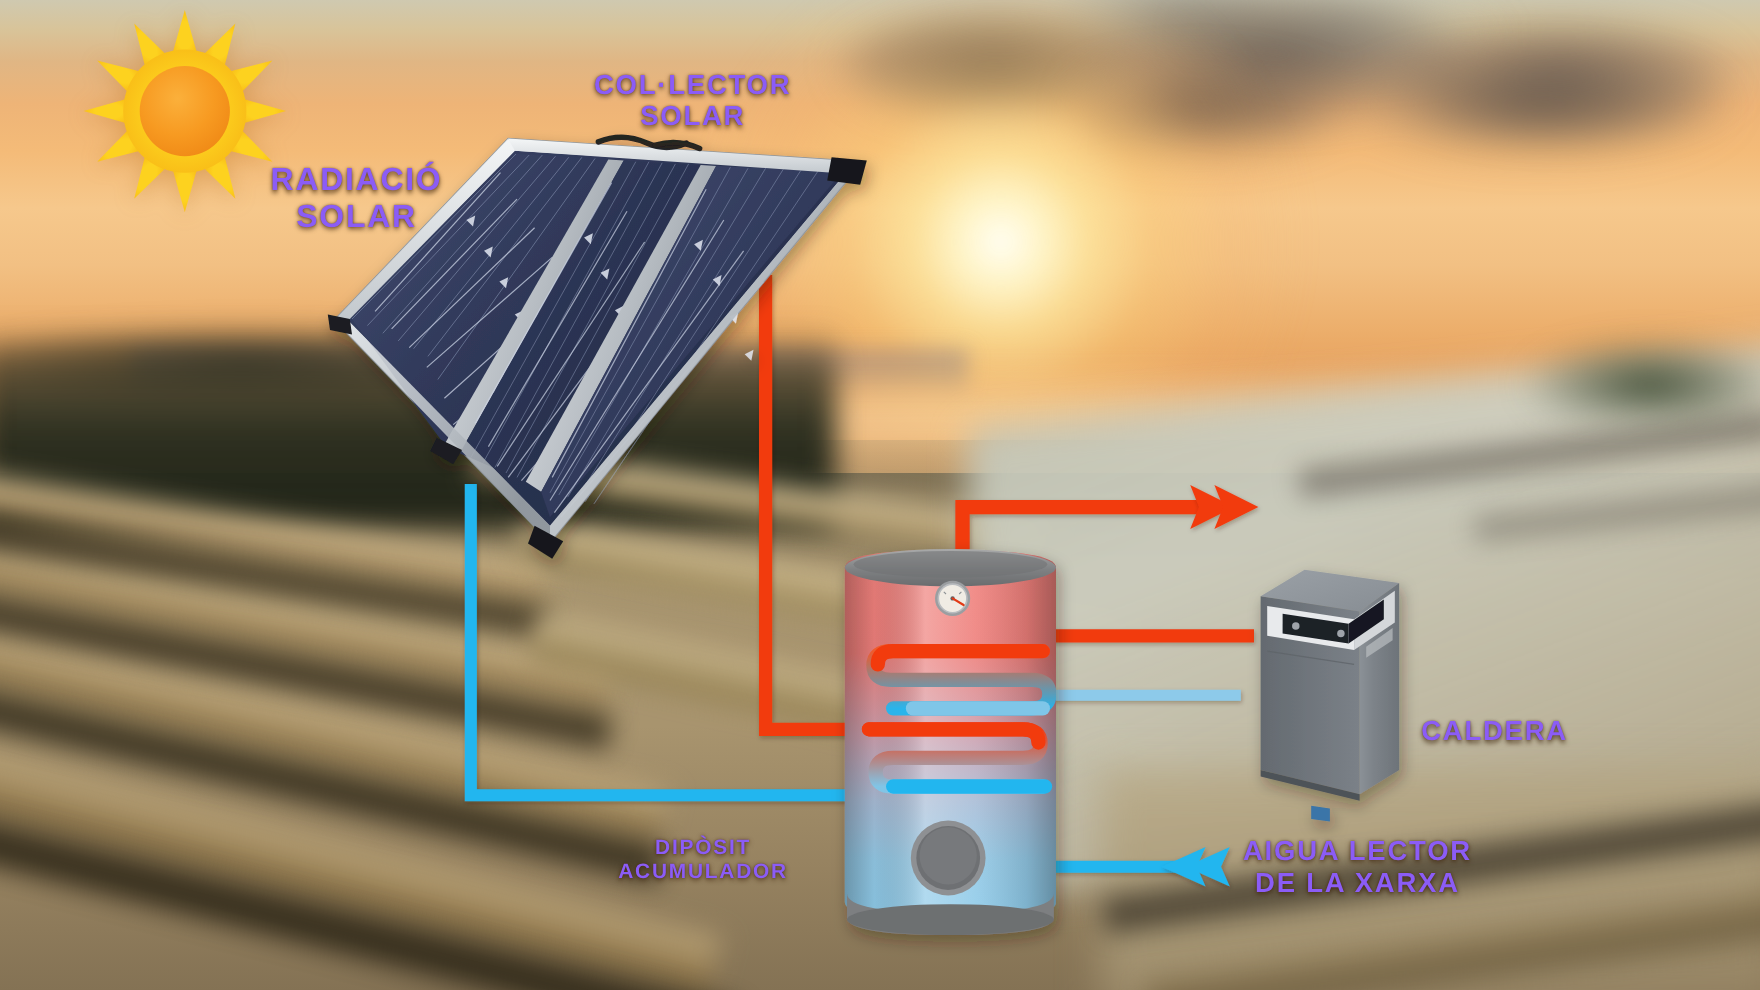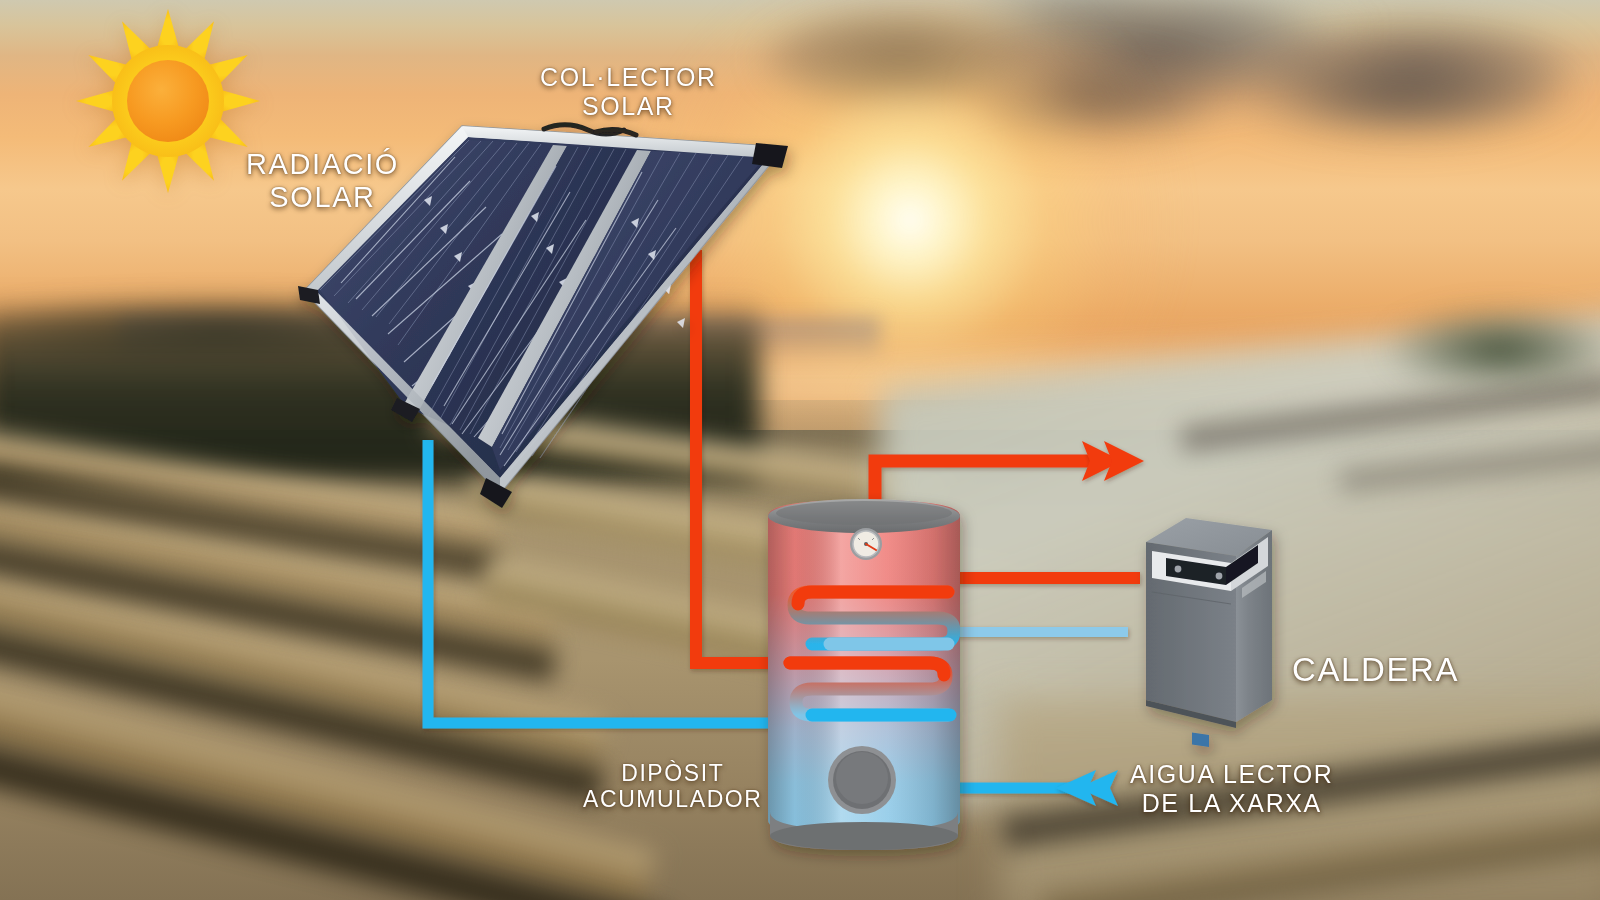--- a/index.html
+++ b/index.html
@@ -65,31 +65,31 @@
     filter:blur(18px);}
 
   
   .strip{position:absolute;filter:blur(12px);}
 
   
   .sun-wrap{position:absolute;left:62px;top:-2px;width:212px;height:208px;}
   .sun-wrap svg{display:block;filter:drop-shadow(0 3px 10px rgba(180,110,30,.35));}
 
   
-  .label{position:absolute;color:#ffffff;font-weight:normal;letter-spacing:1.6px;
+  .label{position:absolute;color:#8b5cf6;font-weight:bold;letter-spacing:1.6px;
     line-height:1.15;text-align:center;
     text-shadow:0 2px 5px rgba(60,35,10,.75), 0 0 2px rgba(70,40,10,.55);
     white-space:pre-line;pointer-events:none;}
 
   #lbl-radiacio{left:246px;top:148px;font-size:29px;}
   #lbl-collector{left:540px;top:63px;font-size:25px;}
   #lbl-acs{left:1143px;top:424px;font-size:25px;text-align:center;}
-  #lbl-caldera{left:1292px;top:651px;font-size:33px;}
+  #lbl-caldera{left:1292px;top:651px;font-size:25px;}
   #lbl-afred{left:1130px;top:760px;font-size:25px;}
-  #lbl-diposit{left:583px;top:760px;font-size:23px;}
+  #lbl-diposit{left:562px;top:760px;font-size:19px;}
 
   
   #vec{position:absolute;left:0;top:0;width:1600px;height:900px;}
 </style>
 </head>
 <body>
 
 <div id="stage">
 
   <div class="bg">

